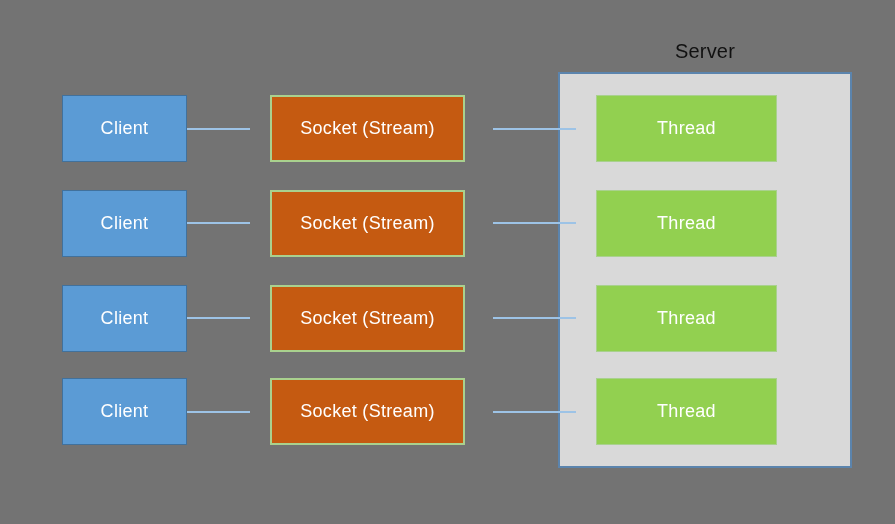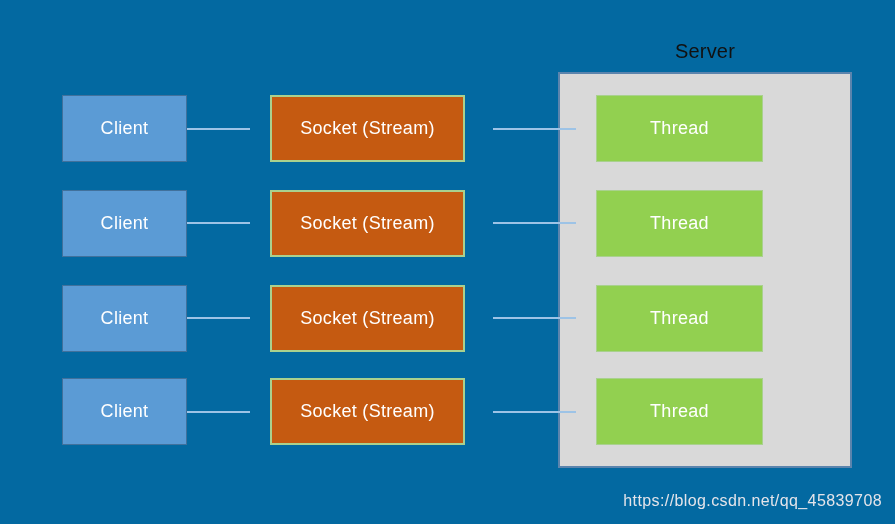--- a/index.html
+++ b/index.html
@@ -5,21 +5,21 @@
   html, body {
     margin: 0;
     padding: 0;
     background: #ffffff;
     font-family: "Liberation Sans", sans-serif;
   }
   .stage {
     position: relative;
     width: 895px;
     height: 524px;
-    background: #0369a1;
+    background: #737373;
     overflow: hidden;
   }
   .server-label {
     position: absolute;
     left: 558px;
     top: 40px;
     width: 294px;
     text-align: center;
     font-size: 20px;
     color: var(--title-text, #111111);
@@ -68,21 +68,21 @@
     border: 1px solid var(--client-border, #41719C);
   }
   .box.socket {
     left: 250px;
     width: 195px;
     background: var(--socket-fill, #C55A11);
     border: 2px solid var(--socket-border, #A9D18E);
   }
   .box.thread {
     left: 576px;
-    width: 167px;
+    width: 181px;
     background: var(--thread-fill, #92D050);
     border: 1px solid var(--thread-border, #A9D18E);
   }
   .r1 { top: 95px; }
   .r2 { top: 190px; }
   .r3 { top: 285px; }
   .r4 { top: 378px; }
   .watermark {
     position: absolute;
     right: 13px;
@@ -119,15 +119,14 @@
   <div class="box thread r2">Thread</div>
 
   <div class="box client r3">Client</div>
   <div class="box socket r3">Socket (Stream)</div>
   <div class="box thread r3">Thread</div>
 
   <div class="box client r4">Client</div>
   <div class="box socket r4">Socket (Stream)</div>
   <div class="box thread r4">Thread</div>
 
-  <div class="watermark">https://blog.csdn.net/qq_45839708</div>
 
 </div>
 
 </body></html>

